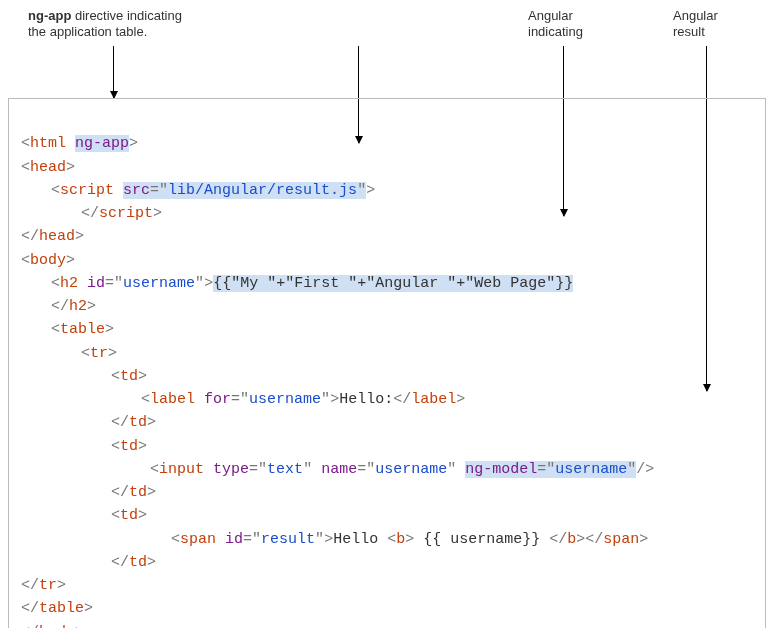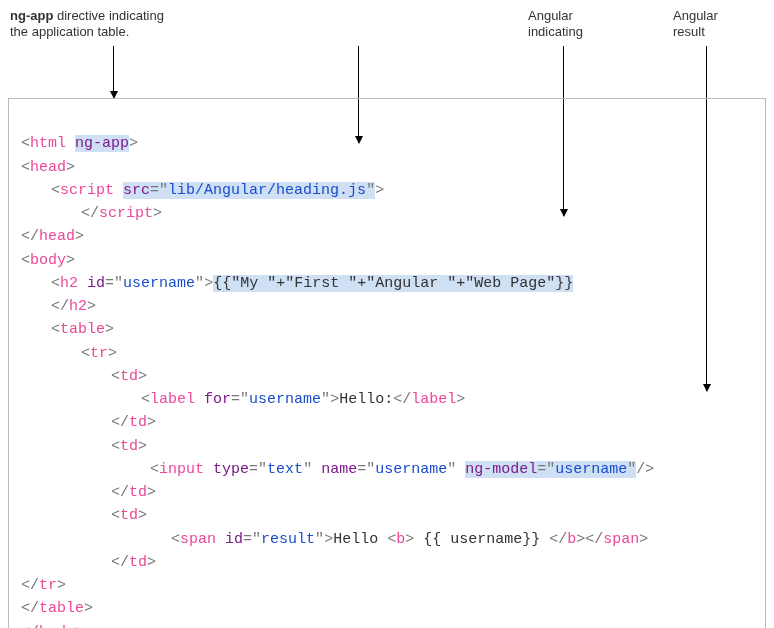--- a/index.html
+++ b/index.html
@@ -45,21 +45,21 @@
     padding: 10px 12px 12px 12px;
     font-family: Consolas, "Courier New", monospace;
     font-size: 15px;
     line-height: 1.55;
     white-space: pre;
     color: #333;
     position: relative;
   }
 
   .punc   { color: #777; }         
-  .tag    { color: #ec4899; }      
+  .tag    { color: #c2410c; }      
   .attr   { color: #7b1a8b; }      
   .val    { color: #1a4dcc; }      
   .txt    { color: #333; }         
   .hl     { background: #cfe0f5; } 
 
   .indent1 { padding-left: 30px; display:inline-block;}
   .indent2 { padding-left: 60px; display:inline-block;}
   .indent3 { padding-left: 90px; display:inline-block;}
   .indent4 { padding-left: 120px; display:inline-block;}
   .indent5 { padding-left: 150px; display:inline-block;}
@@ -79,21 +79,21 @@
     width: 0; height: 0;
     border-left: 4px solid transparent;
     border-right: 4px solid transparent;
     border-top: 8px solid #000;
   }
 </style>
 </head>
 <body>
 
 <div class="annotations">
-  <div class="anno" style="left:2px;">
+  <div class="anno" style="left:20px;">
     <b>ng-app</b><span> directive indicating</span><br>
     <span>the application table.</span>
   </div>
   <div class="arrow" style="left:105px; top:38px; height:52px;"></div>
 
   <div class="arrow" style="left:350px; top:38px; height:97px;"></div>
 
   <div class="anno" style="left:520px;">
     <span>Angular</span><br>
     <span>indicating</span>
@@ -105,21 +105,21 @@
     <span>result</span>
   </div>
 </div>
 
 <div style="position:relative;">
   <div class="deep-arrow" style="left:698px; top:-52px; height:345px;"></div>
 
 <div class="code-box">
 <span class="punc">&lt;</span><span class="tag">html</span> <span class="hl"><span class="attr">ng-app</span></span><span class="punc">&gt;</span>
 <span class="punc">&lt;</span><span class="tag">head</span><span class="punc">&gt;</span>
-<span class="indent1"></span><span class="punc">&lt;</span><span class="tag">script</span> <span class="hl"><span class="attr">src</span><span class="punc">=</span><span class="punc">"</span><span class="val">lib/Angular/heading.js</span><span class="punc">"</span></span><span class="punc">&gt;</span>
+<span class="indent1"></span><span class="punc">&lt;</span><span class="tag">script</span> <span class="hl"><span class="attr">src</span><span class="punc">=</span><span class="punc">"</span><span class="val">lib/Angular/result.js</span><span class="punc">"</span></span><span class="punc">&gt;</span>
 <span class="indent2"></span><span class="punc">&lt;</span><span class="punc">/</span><span class="tag">script</span><span class="punc">&gt;</span>
 <span class="punc">&lt;</span><span class="punc">/</span><span class="tag">head</span><span class="punc">&gt;</span>
 <span class="punc">&lt;</span><span class="tag">body</span><span class="punc">&gt;</span>
 <span class="indent1"></span><span class="punc">&lt;</span><span class="tag">h2</span> <span class="attr">id</span><span class="punc">=</span><span class="punc">"</span><span class="val">username</span><span class="punc">"</span><span class="punc">&gt;</span><span class="hl txt">{{"My "+"First "+"Angular "+"Web Page"}}</span>
 <span class="indent1"></span><span class="punc">&lt;</span><span class="punc">/</span><span class="tag">h2</span><span class="punc">&gt;</span>
 <span class="indent1"></span><span class="punc">&lt;</span><span class="tag">table</span><span class="punc">&gt;</span>
 <span class="indent2"></span><span class="punc">&lt;</span><span class="tag">tr</span><span class="punc">&gt;</span>
 <span class="indent3"></span><span class="punc">&lt;</span><span class="tag">td</span><span class="punc">&gt;</span>
 <span class="indent4"></span><span class="punc">&lt;</span><span class="tag">label</span> <span class="attr">for</span><span class="punc">=</span><span class="punc">"</span><span class="val">username</span><span class="punc">"</span><span class="punc">&gt;</span><span class="txt">Hello:</span><span class="punc">&lt;</span><span class="punc">/</span><span class="tag">label</span><span class="punc">&gt;</span>
 <span class="indent3"></span><span class="punc">&lt;</span><span class="punc">/</span><span class="tag">td</span><span class="punc">&gt;</span>

